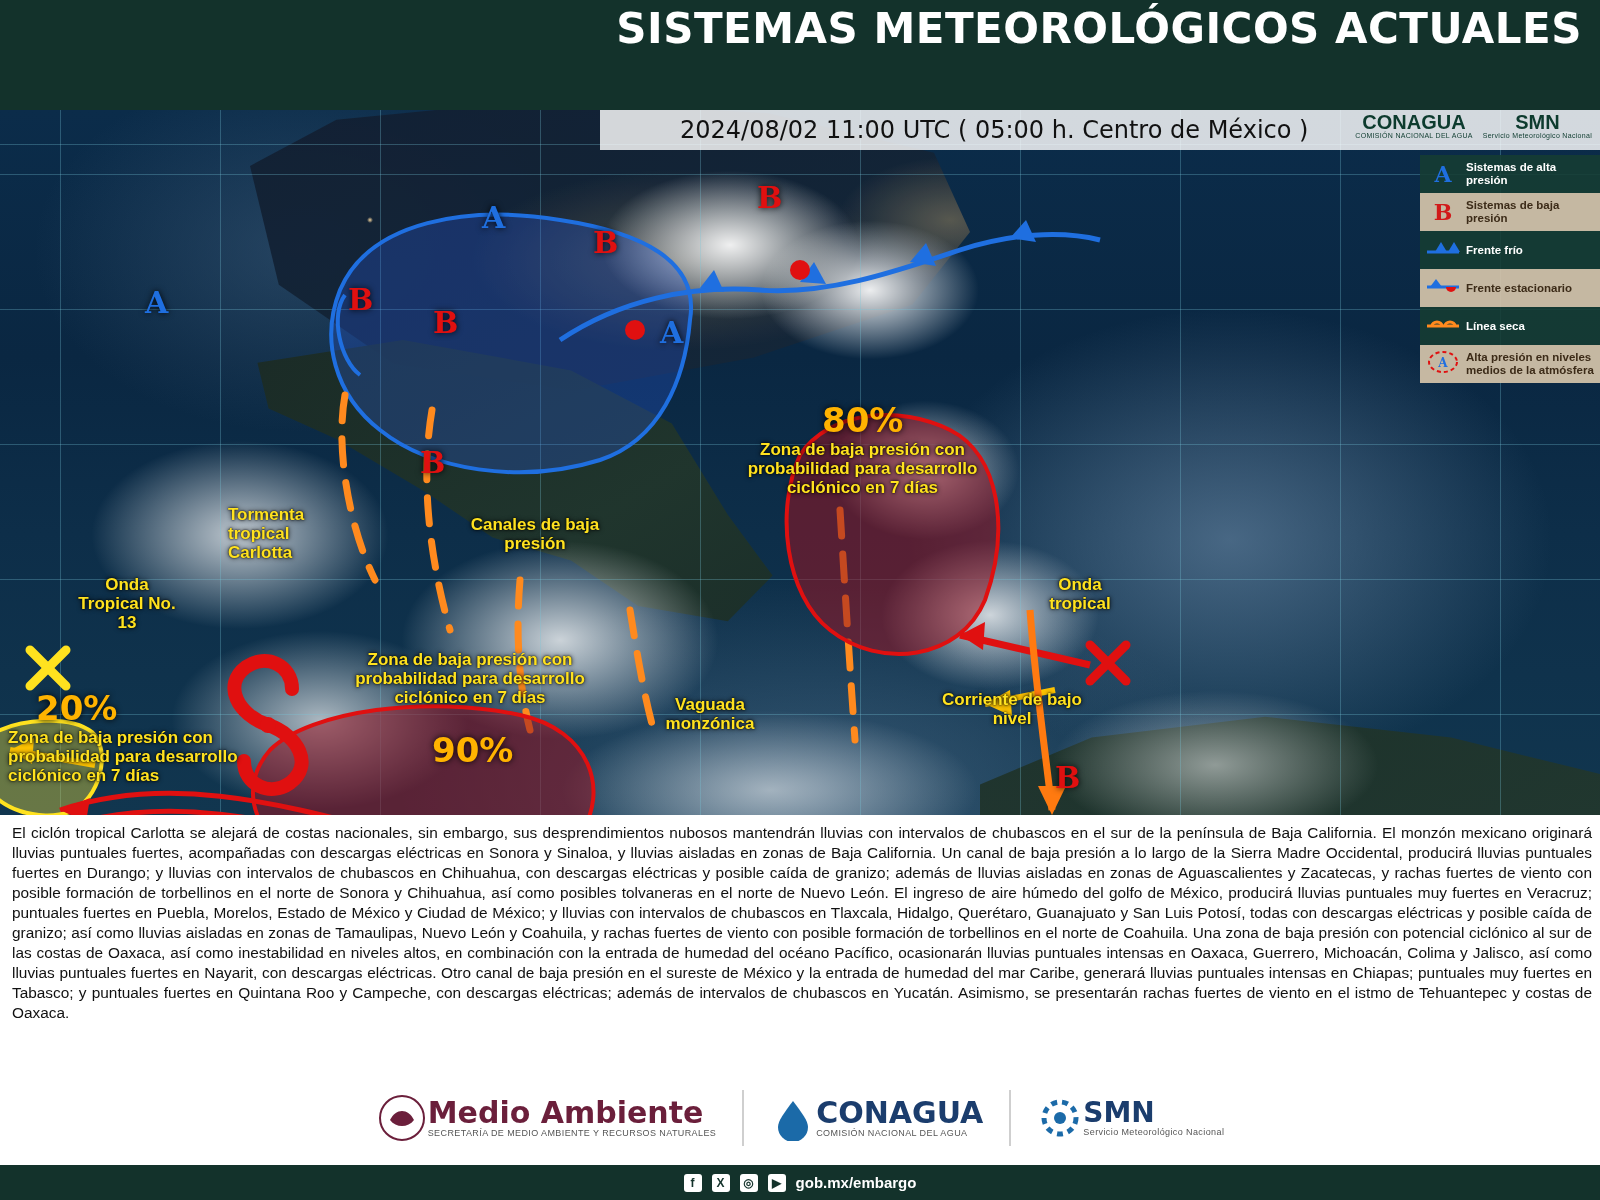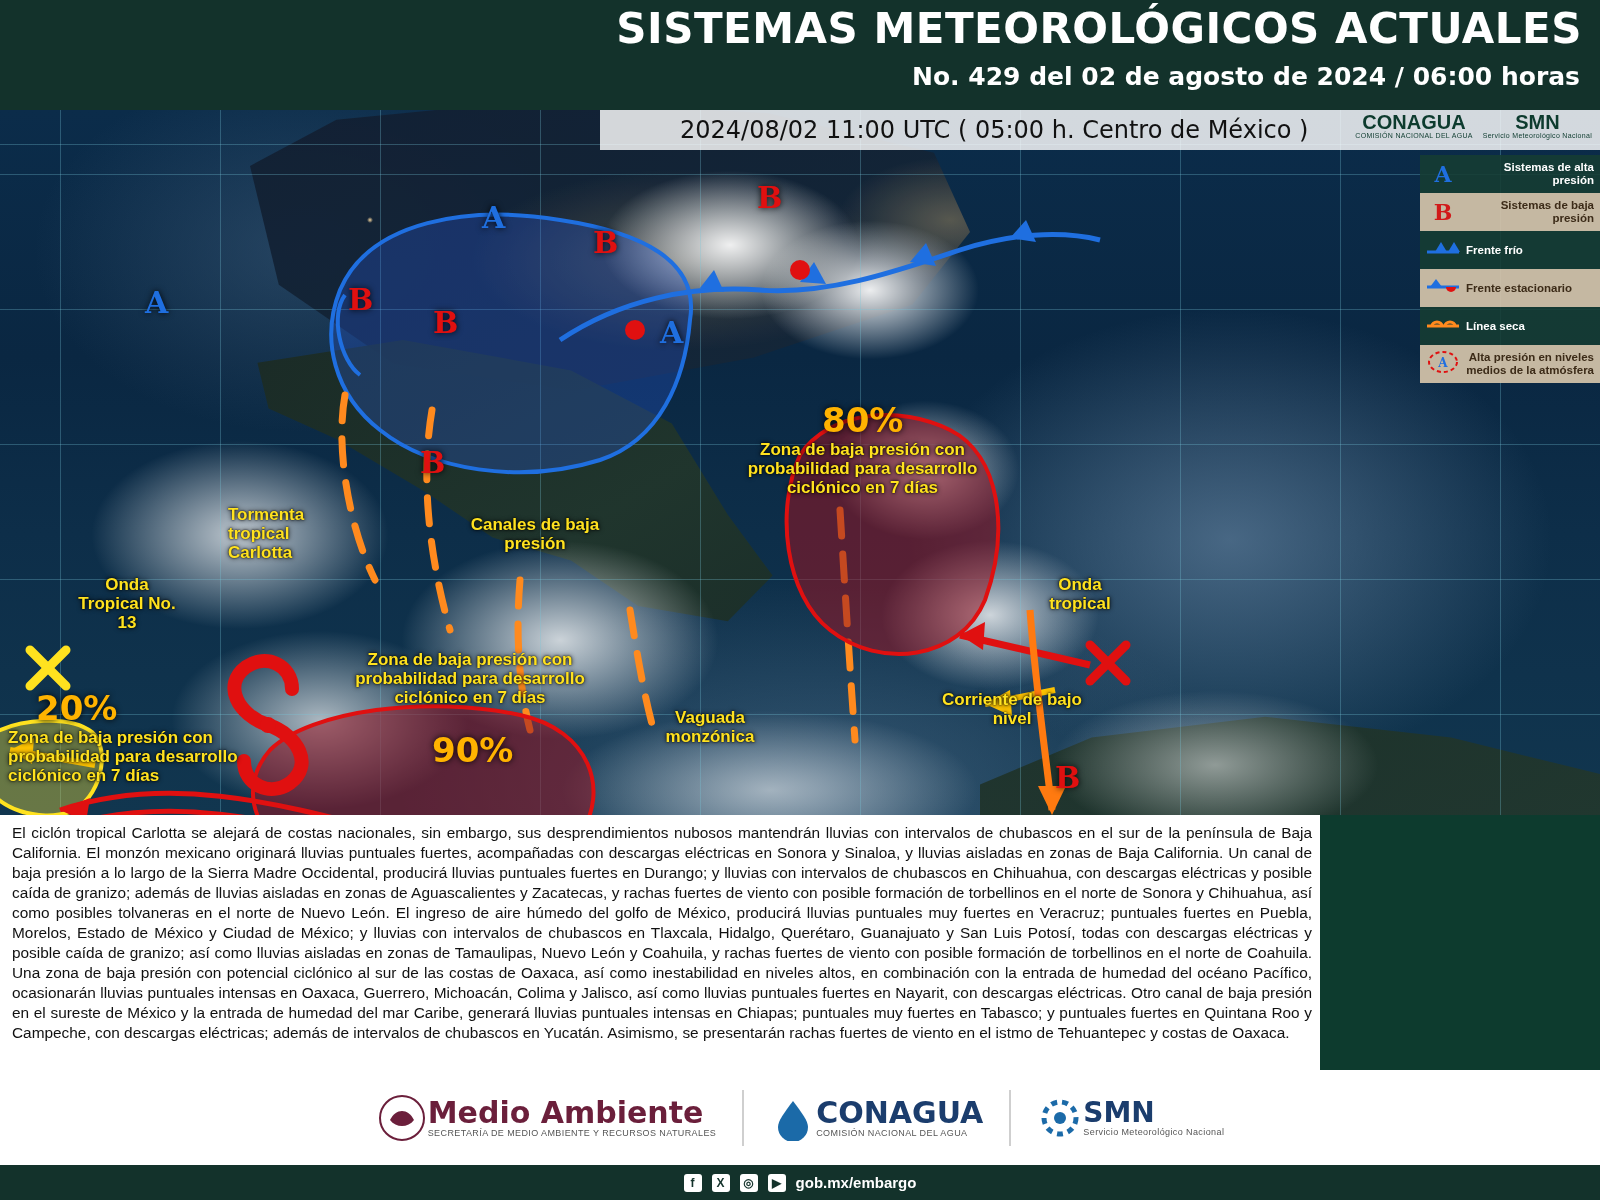--- a/index.html
+++ b/index.html
@@ -92,36 +92,36 @@
 
   
   .legend { position: absolute; right: 0; top: 45px; width: 180px; }
   .legend-row {
     display: flex; align-items: center; gap: 6px;
     padding: 4px 6px; min-height: 38px;
   }
   .legend-row.dark { background: rgba(22,60,50,.88); }
   .legend-row.light { background: rgba(214,196,170,.92); }
   .legend-sym { width: 34px; text-align: center; flex: 0 0 34px; }
-  .legend-label { font-size: 11.5px; line-height: 1.12; color: #fff; font-weight: bold; text-align: right; }
+  .legend-label { font-size: 11.5px; line-height: 1.12; color: #fff; font-weight: bold; }
   .legend-row.light .legend-label { color: #3c2b18; }
   .sym-A { color: #1f6fe0; font-weight: bold; font-size: 22px; font-family: "DejaVu Serif", serif; }
   .sym-B { color: #d11a1a; font-weight: bold; font-size: 22px; font-family: "DejaVu Serif", serif; }
 
   
   .ann { position: absolute; font-weight: bold; line-height: 1.12; text-shadow: 0 0 5px rgba(0,0,0,.95), 0 0 2px rgba(0,0,0,1); }
   .ann-yellow { color: #ffe21f; }
 
   .bigA { position: absolute; color: #1f6fe0; font-size: 30px; font-weight: bold; font-family: "DejaVu Serif", serif; text-shadow: 0 0 6px rgba(0,0,0,.9); }
   .bigB { position: absolute; color: #e01010; font-size: 30px; font-weight: bold; font-family: "DejaVu Serif", serif; text-shadow: 0 0 6px rgba(0,0,0,.9); }
   .pct { position: absolute; font-size: 34px; font-weight: bold; color: #ffb300; text-shadow: 0 0 6px rgba(0,0,0,.95); font-family: "DejaVu Sans", sans-serif; text-align: right; }
 
   
   .textblock {
-    position: absolute; left: 0; top: 815px; width: 1320px; height: 255px;
+    position: absolute; left: 0; top: 815px; width: 1600px; height: 255px;
     background: #ffffff; padding: 8px 8px 4px 12px;
     font-size: 15.4px; line-height: 1.30; color: #111; text-align: justify;
   }
 
   
   .footer {
     position: absolute; left: 0; top: 1070px; width: 1600px; height: 95px;
     background: #ffffff;
     display: flex; align-items: center; justify-content: center; gap: 26px;
   }
@@ -137,21 +137,20 @@
     display: flex; align-items: center; justify-content: center; gap: 10px;
     font-size: 15px; font-weight: bold;
   }
   .sicon { width: 18px; height: 18px; border-radius: 3px; background: #fff; color: #13322b; font-size: 12px; display: flex; align-items: center; justify-content: center; font-weight: bold; }
 </style>
 </head>
 <body>
 
 <div class="header">
   <div class="header-title">SISTEMAS METEOROLÓGICOS ACTUALES</div>
-  <div class="header-sub">No. 429 del 02 de agosto de 2024 / 06:00 horas</div>
 </div>
 
 <div class="map">
   <div class="sat-base"></div>
   <div class="land-usa"></div>
   <div class="land-mex"></div>
   <div class="land-sa"></div>
 
   <div class="cloud" style="left:600px;top:60px;width:260px;height:150px;"></div>
   <div class="cloud" style="left:760px;top:110px;width:220px;height:140px;"></div>
@@ -248,21 +247,21 @@
   <div class="ann ann-yellow" style="left:72px;top:465px;width:110px;font-size:17px;text-align:center;">Onda Tropical No. 13</div>
   <div class="ann ann-yellow" style="left:460px;top:405px;width:150px;font-size:17px;text-align:center;">Canales de baja presión</div>
   <div class="ann ann-yellow" style="left:745px;top:330px;width:235px;font-size:17px;text-align:center;">Zona de baja presión con probabilidad para desarrollo ciclónico en 7 días</div>
   <div class="pct" style="left:822px;top:290px;">80%</div>
   <div class="ann ann-yellow" style="left:1035px;top:465px;width:90px;font-size:17px;text-align:center;">Onda tropical</div>
   <div class="ann ann-yellow" style="left:942px;top:580px;width:140px;font-size:17px;text-align:center;">Corriente de bajo nivel</div>
   <div class="ann ann-yellow" style="left:340px;top:540px;width:260px;font-size:17px;text-align:center;">Zona de baja presión con probabilidad para desarrollo ciclónico en 7 días</div>
   <div class="pct" style="left:432px;top:620px;">90%</div>
   <div class="ann ann-yellow" style="left:8px;top:618px;width:240px;font-size:17px;">Zona de  baja presión con probabilidad para desarrollo ciclónico en 7 días</div>
   <div class="pct" style="left:36px;top:578px;">20%</div>
-  <div class="ann ann-yellow" style="left:655px;top:598px;width:110px;font-size:17px;text-align:center;">Vaguada monzónica</div>
+  <div class="ann ann-yellow" style="left:655px;top:585px;width:110px;font-size:17px;text-align:center;">Vaguada monzónica</div>
 
   <div class="ts-bar">
     <div class="ts-text">2024/08/02 11:00 UTC ( 05:00 h. Centro de México )</div>
     <div class="ts-logos">
       <div class="logo-box">
         <span>CONAGUA</span>
         <small>COMISIÓN NACIONAL DEL AGUA</small>
       </div>
       <div class="logo-box">
         <span>SMN</span>

